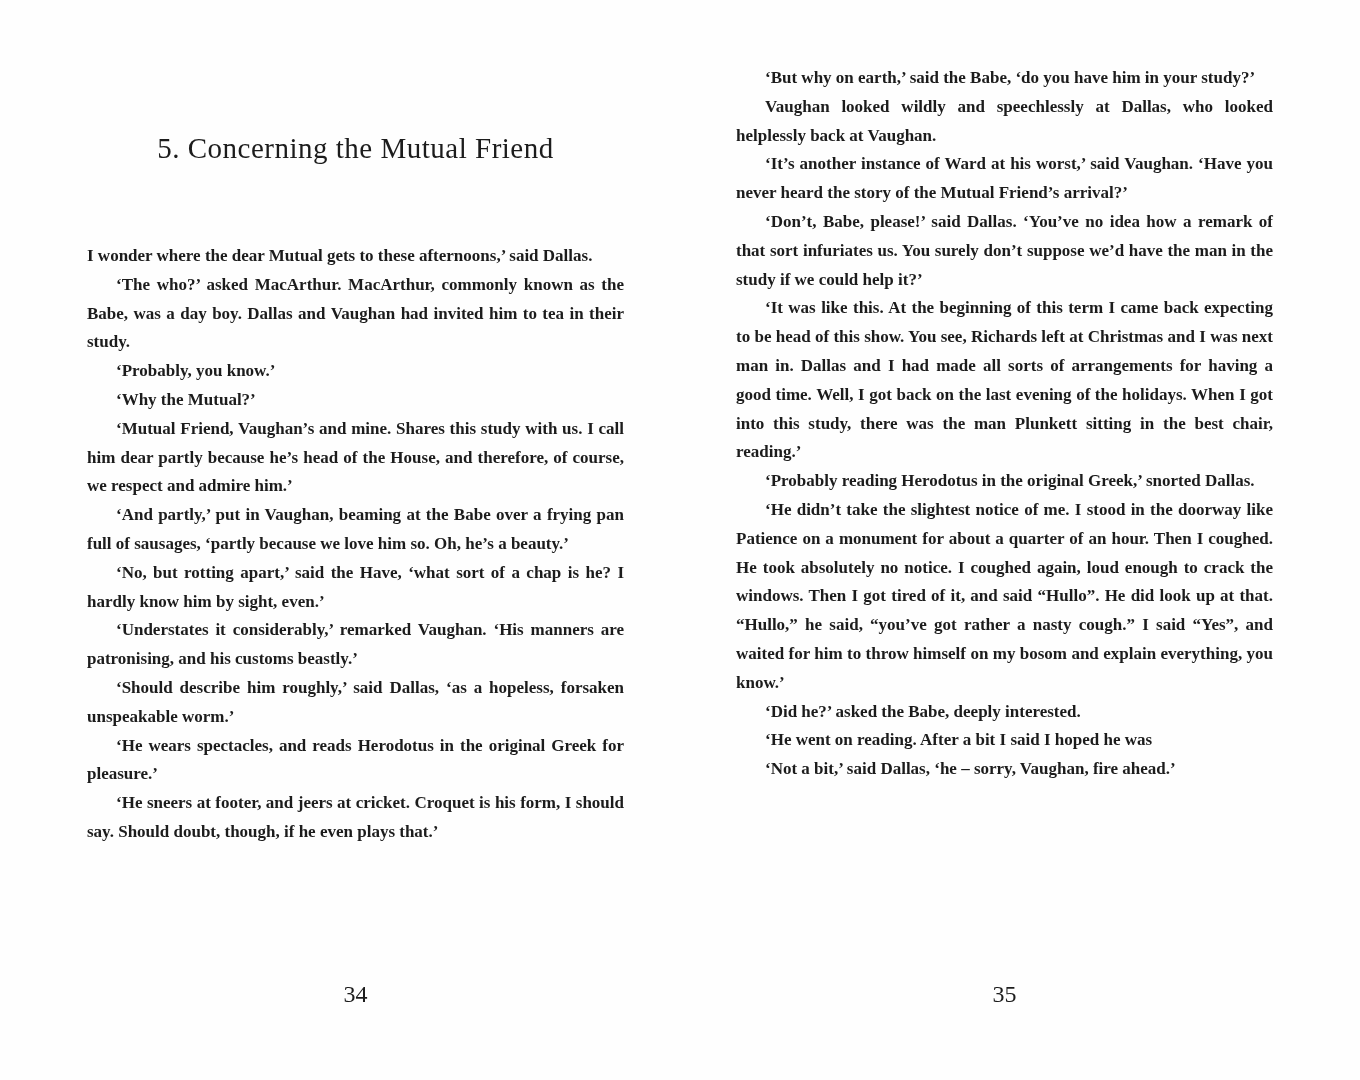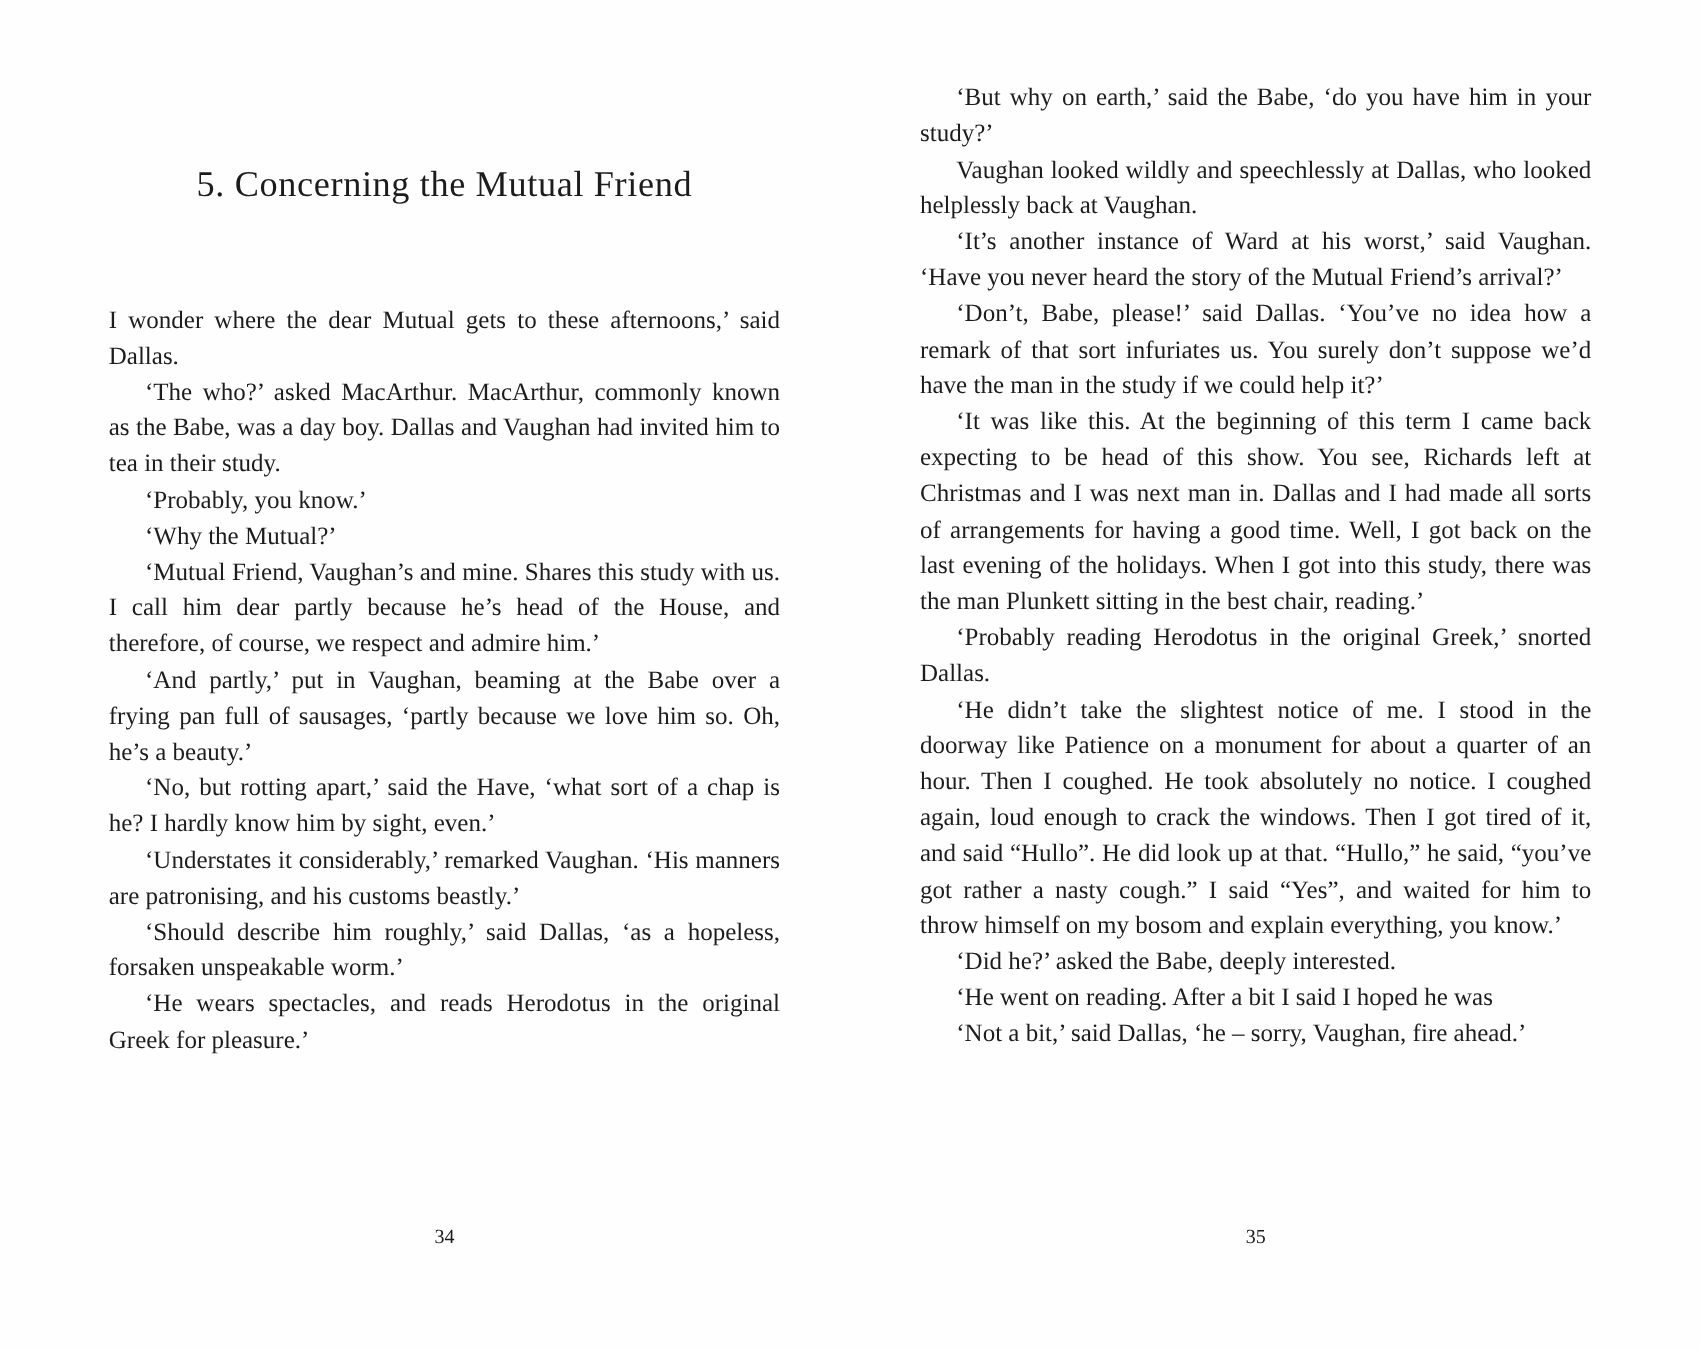--- a/index.html
+++ b/index.html
@@ -43,36 +43,37 @@
   .page-body {
     position: absolute;
     left: 0;
     width: 100%;
   }
   .page-left  .page-body { top: 242px; }
   .page-right .page-body { top: 64px; }
 
   .page-body p {
     margin: 0;
-    font-size: 20px;
+    font-size: 17px;
     line-height: 28.8px;
     text-align: justify;
     text-justify: inter-word;
+    font-weight: bold;
   }
   .page-body p.indent {
     text-indent: 29px;
   }
 
   .page-number {
     position: absolute;
     top: 981px;
     left: 0;
     width: 100%;
     text-align: center;
-    font-size: 16px;
+    font-size: 24px;
   }
 </style>
 </head>
 <body>
 
 <div class="book-spread">
 
   <div class="page page-left">
     <h1 class="chapter-heading">5. Concerning the Mutual Friend</h1>
 
@@ -80,20 +81,21 @@
       <p>I wonder where the dear Mutual gets to these afternoons,’ said Dallas.</p>
       <p class="indent">‘The who?’ asked MacArthur. MacArthur, commonly known as the Babe, was a day boy. Dallas and Vaughan had invited him to tea in their study.</p>
       <p class="indent">‘Probably, you know.’</p>
       <p class="indent">‘Why the Mutual?’</p>
       <p class="indent">‘Mutual Friend, Vaughan’s and mine. Shares this study with us. I call him dear partly because he’s head of the House, and therefore, of course, we respect and admire him.’</p>
       <p class="indent">‘And partly,’ put in Vaughan, beaming at the Babe over a frying pan full of sausages, ‘partly because we love him so. Oh, he’s a beauty.’</p>
       <p class="indent">‘No, but rotting apart,’ said the Have, ‘what sort of a chap is he? I hardly know him by sight, even.’</p>
       <p class="indent">‘Understates it considerably,’ remarked Vaughan. ‘His manners are patronising, and his customs beastly.’</p>
       <p class="indent">‘Should describe him roughly,’ said Dallas, ‘as a hopeless, forsaken unspeakable worm.’</p>
       <p class="indent">‘He wears spectacles, and reads Herodotus in the original Greek for pleasure.’</p>
+      <p class="indent">‘He sneers at footer, and jeers at cricket. Croquet is his form, I should say. Should doubt, though, if he even plays that.’</p>
     </div>
 
     <div class="page-number">34</div>
   </div>
 
   <div class="page page-right">
     <div class="page-body">
       <p class="indent">‘But why on earth,’ said the Babe, ‘do you have him in your study?’</p>
       <p class="indent">Vaughan looked wildly and speechlessly at Dallas, who looked helplessly back at Vaughan.</p>
       <p class="indent">‘It’s another instance of Ward at his worst,’ said Vaughan. ‘Have you never heard the story of the Mutual Friend’s arrival?’</p>

